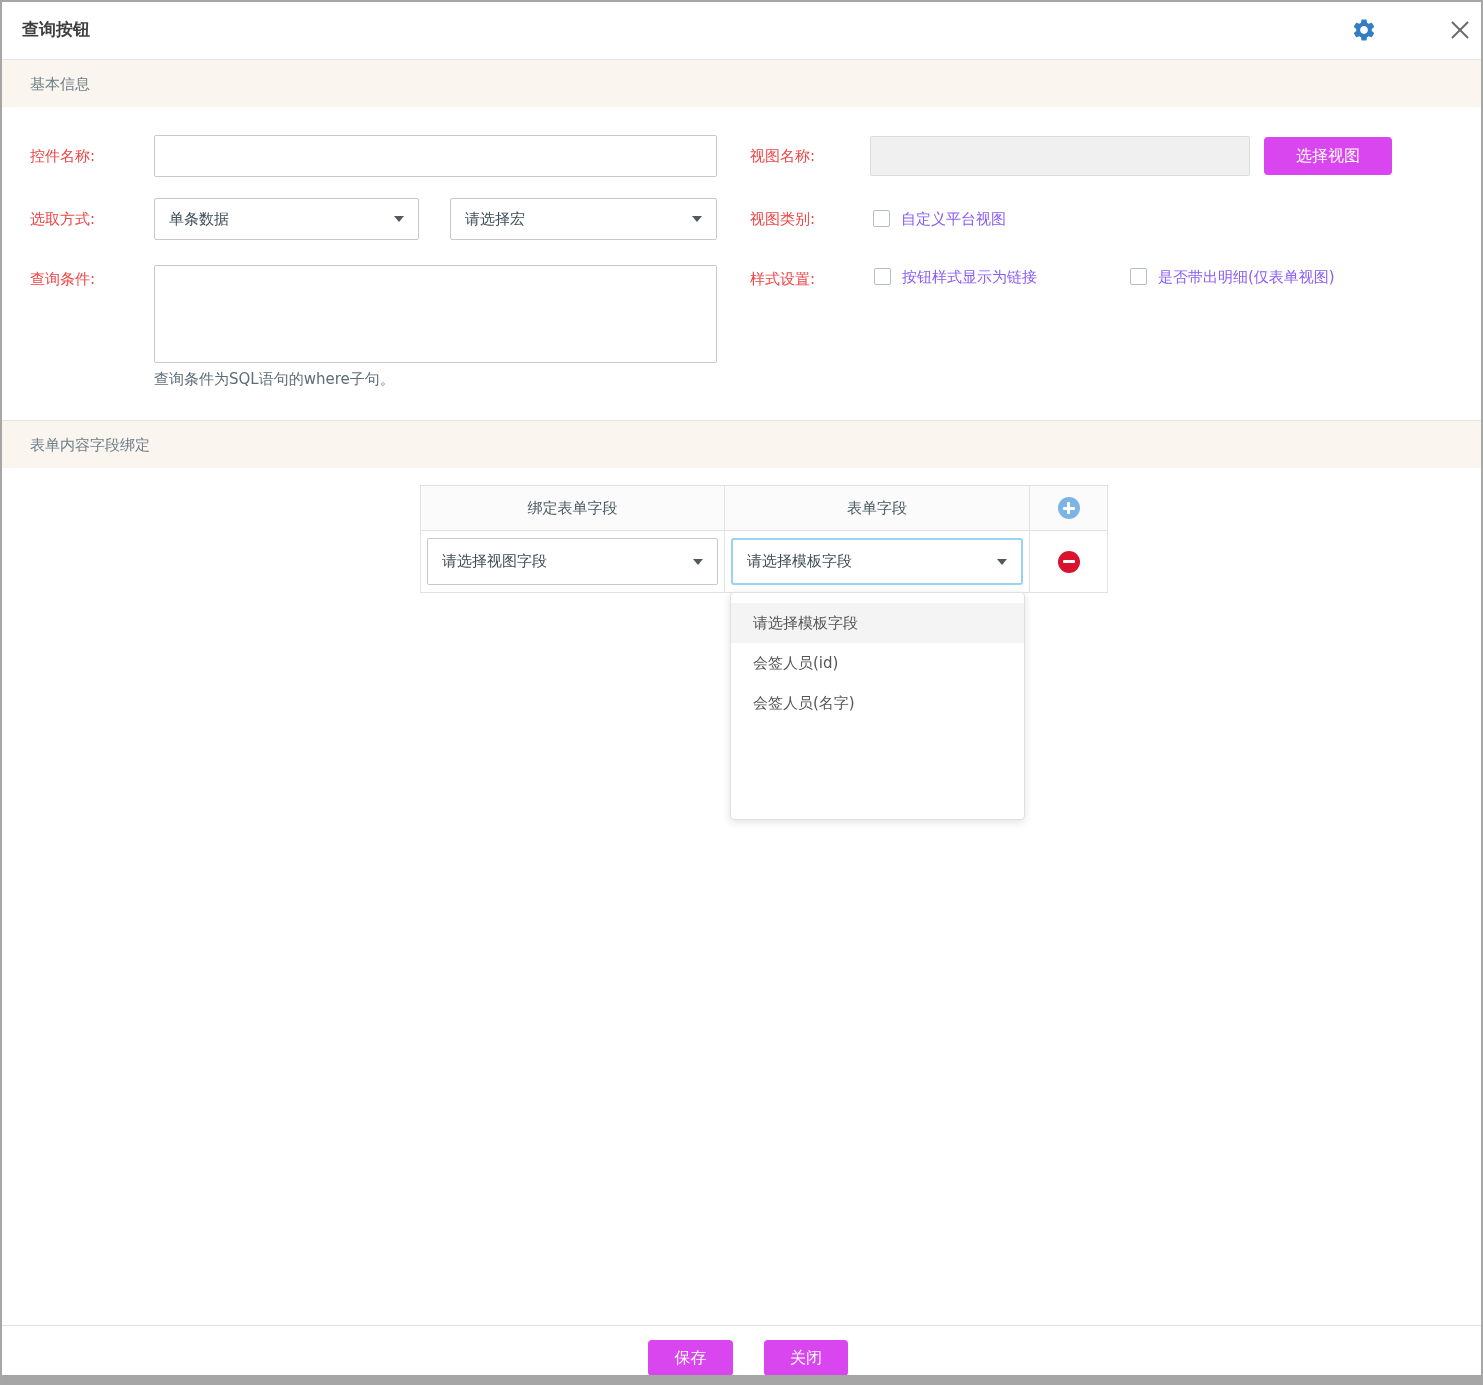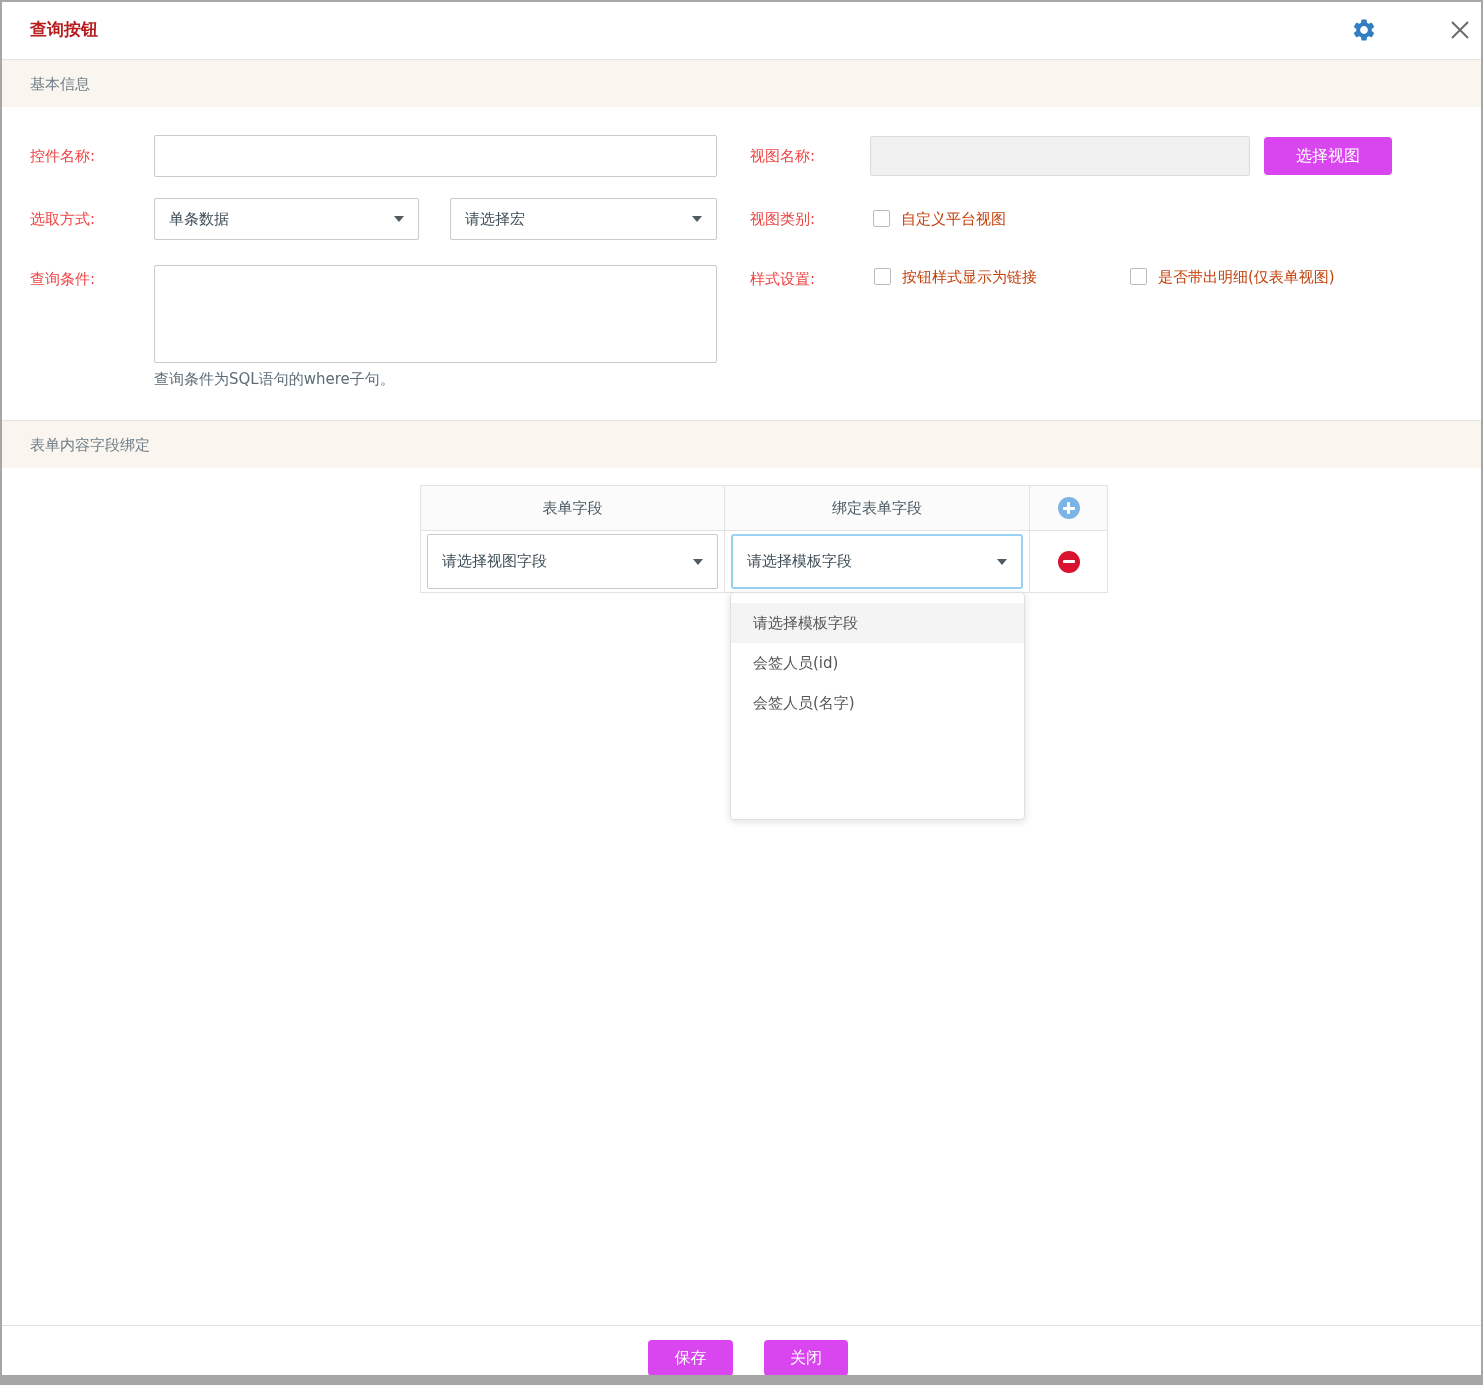--- a/index.html
+++ b/index.html
@@ -2,21 +2,21 @@
 <html><head>
 <meta charset="utf-8">
 <style>
   * { box-sizing: border-box; }
   html,body { margin:0; padding:0; background:#fff; }
   body { font-family:"DejaVu Sans","Liberation Sans",sans-serif; }
   .dialog { position:relative; width:1483px; height:1385px; background:#fff;
             border:2px solid #a6a6a6; overflow:hidden; }
   .abs { position:absolute; }
 
-  .dialog-title { left:28px; top:16px; font-size:17px; font-weight:bold; color:#b91c1c; }
+  .dialog-title { left:20px; top:16px; font-size:17px; font-weight:bold; color:#404040; }
 
   .icon-btn { cursor:pointer; }
 
   .section-bar { left:0; width:100%; height:48px; background:#faf5ee;
                  border-top:1px solid #e4e4e4; }
   .section-bar span { position:absolute; left:28px; top:0; line-height:48px;
                       font-size:15px; color:#6e7e89; }
 
   .field-label { font-size:15px; color:#ef4444; }
   .lh42 { line-height:42px; }
@@ -30,37 +30,37 @@
          display:flex; align-items:center; justify-content:center; }
 
   .select { border:1px solid #c9c9c9; border-radius:2px; background:#fff;
             display:flex; align-items:center; justify-content:space-between;
             padding:0 14px; font-size:15px; color:#3e4e58; cursor:pointer; }
   .caret { width:0; height:0; border-left:5px solid transparent;
            border-right:5px solid transparent; border-top:6px solid #4f5a61; }
 
   .checkbox { width:17px; height:17px; border:1px solid #b6bdc2; border-radius:2px;
               background:#fff; cursor:pointer; }
-  .cb-label { font-size:15px; color:#c2410c; }
+  .cb-label { font-size:15px; color:#8b5cf6; }
 
   .textarea { border:1px solid #c9c9c9; border-radius:2px; resize:none;
               font-size:15px; color:#333; padding:8px 10px; outline:none;
               font-family:inherit; }
   .hint { font-size:15px; color:#5c6d78; }
 
   .bind-table { left:418px; top:483px; width:688px; display:grid;
                 grid-template-columns:304px 305px 77px; grid-template-rows:45px 61px;
                 border:1px solid #e2e2e2; }
   .bind-table > div { border-right:1px solid #e2e2e2; border-bottom:1px solid #e2e2e2;
                       display:flex; align-items:center; justify-content:center; }
   .bind-table > div:nth-child(3n) { border-right:none; }
   .bind-table > div:nth-child(n+4) { border-bottom:none; }
   .th { background:#fbfbfb; font-size:15px; color:#4a5a64; }
   .td { background:#fff; padding:6px; }
-  .cell-select { width:100%; height:55px; }
+  .cell-select { width:100%; height:47px; }
   .cell-select.focused { border:2px solid #99d3f2; border-radius:3px; }
 
   .circle-icon { width:22px; height:22px; border-radius:50%; position:relative; cursor:pointer; }
   .circle-icon .h { position:absolute; left:5px; top:9.5px; width:12px; height:3px;
                     background:#fff; border-radius:1px; }
   .circle-icon .v { position:absolute; left:9.5px; top:5px; width:3px; height:12px;
                     background:#fff; border-radius:1px; }
   .add { background:#7db4e8; }
   .remove { background:#d9122f; }
 
@@ -129,22 +129,22 @@
   <div class="abs checkbox" style="left:872px; top:266px;"></div>
   <div class="abs cb-label" style="left:900px; top:265px; line-height:20px;">按钮样式显示为链接</div>
   <div class="abs checkbox" style="left:1128px; top:266px;"></div>
   <div class="abs cb-label" style="left:1156px; top:265px; line-height:20px;text-align:center;">是否带出明细(仅表单视图)</div>
 
   <div class="abs section-bar" style="top:418px;">
     <span>表单内容字段绑定</span>
   </div>
 
   <div class="abs bind-table">
+    <div class="th">绑定表单字段</div>
     <div class="th">表单字段</div>
-    <div class="th">绑定表单字段</div>
     <div class="th">
       <div class="circle-icon add">
         <span class="h"></span>
           <span class="v"></span>
       </div>
     </div>
     <div class="td">
       <div class="select cell-select">
         <span>请选择视图字段</span>
         <span class="caret"></span>

